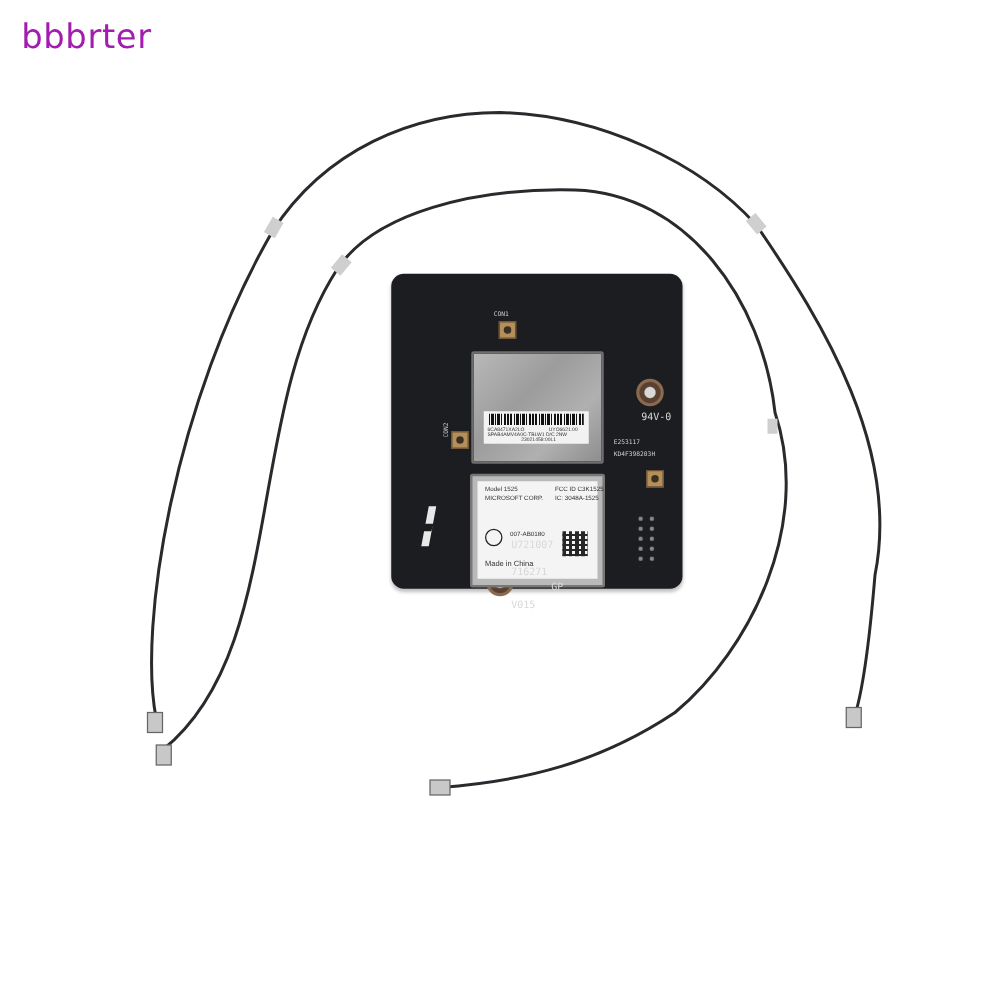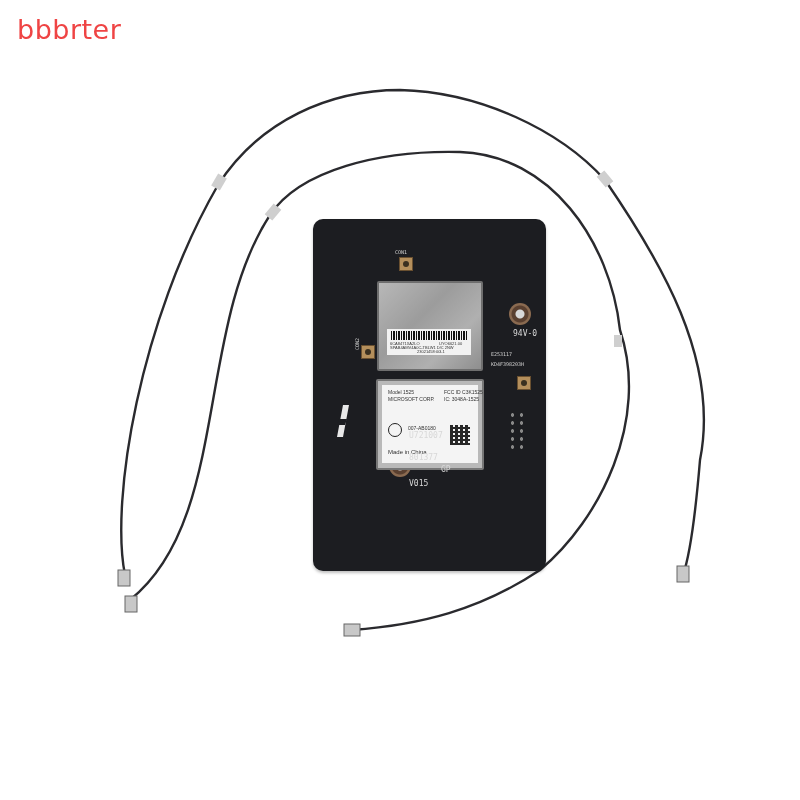--- a/index.html
+++ b/index.html
@@ -1,19 +1,19 @@
 <!DOCTYPE html>
 <html><head>
   <meta charset="utf-8">
   <style>
     html, body { margin:0; padding:0; }
     body { width:800px; height:800px; background:#ffffff; position:relative; overflow:hidden; font-family:"Liberation Sans", sans-serif; }
-    .watermark { position:absolute; left:17px; top:14px; font-size:27px; color:#ef4444; letter-spacing:0.5px; font-family:"DejaVu Sans", sans-serif; }
+    .watermark { position:absolute; left:17px; top:14px; font-size:27px; color:#a21caf; letter-spacing:0.5px; font-family:"DejaVu Sans", sans-serif; }
     svg.cables { position:absolute; left:0; top:0; }
-    .board { position:absolute; left:313px; top:219px; width:233px; height:352px; background:#1c1d21; border-radius:10px; box-shadow:0 2px 3px rgba(0,0,0,0.25); }
+    .board { position:absolute; left:313px; top:219px; width:233px; height:252px; background:#1c1d21; border-radius:10px; box-shadow:0 2px 3px rgba(0,0,0,0.25); }
     .shield1 { position:absolute; left:64px; top:62px; width:102px; height:86px; background:linear-gradient(135deg,#b8b8b8,#9c9c9c 40%,#b0b0b0 70%,#8e8e8e); border:2px solid #6e6e6e; border-radius:2px; }
     .barcode-label { position:absolute; left:8px; top:46px; width:84px; height:26px; background:#f2f2f2; }
     .barcode { position:absolute; left:4px; top:2px; width:76px; height:9px; background:repeating-linear-gradient(90deg,#111 0 1px,#f2f2f2 1px 2px,#111 2px 4px,#f2f2f2 4px 5px); }
     .tiny { position:absolute; font-size:4px; color:#333; white-space:nowrap; }
     .module2 { position:absolute; left:63px; top:160px; width:104px; height:87px; background:#b9b9b9; border:2px solid #777; border-radius:2px; }
     .module2-label { position:absolute; left:4px; top:4px; width:96px; height:78px; background:#f4f4f4; }
     .mlabel { position:absolute; font-size:5px; color:#333; white-space:nowrap; }
     .madein { position:absolute; left:6px; top:64px; font-size:6px; color:#333; }
     .qr { position:absolute; left:68px; top:40px; width:20px; height:20px; background:
       repeating-linear-gradient(0deg,#111 0 2px,transparent 2px 4px),
@@ -86,16 +86,16 @@
     </div>
   </div>
 
   <div class="pads"></div>
   <svg class="logo" viewBox="0 0 16 44">
     <polygon points="2,40 8,8 14,8 8,40" fill="#e8e8e8"></polygon>
     <polygon points="4,22 12,22 10,28 2,28" fill="#1c1d21"></polygon>
   </svg>
 
   <div class="pcb-text" style="left:96px;top:212px;">U721007</div>
-  <div class="pcb-text" style="left:96px;top:234px;">801377</div>
+  <div class="pcb-text" style="left:96px;top:234px;">716271</div>
   <div class="pcb-text" style="left:96px;top:260px;">V015</div>
   <div class="pcb-text" style="left:128px;top:246px;">GP</div>
 </div>
 
 </body></html>

